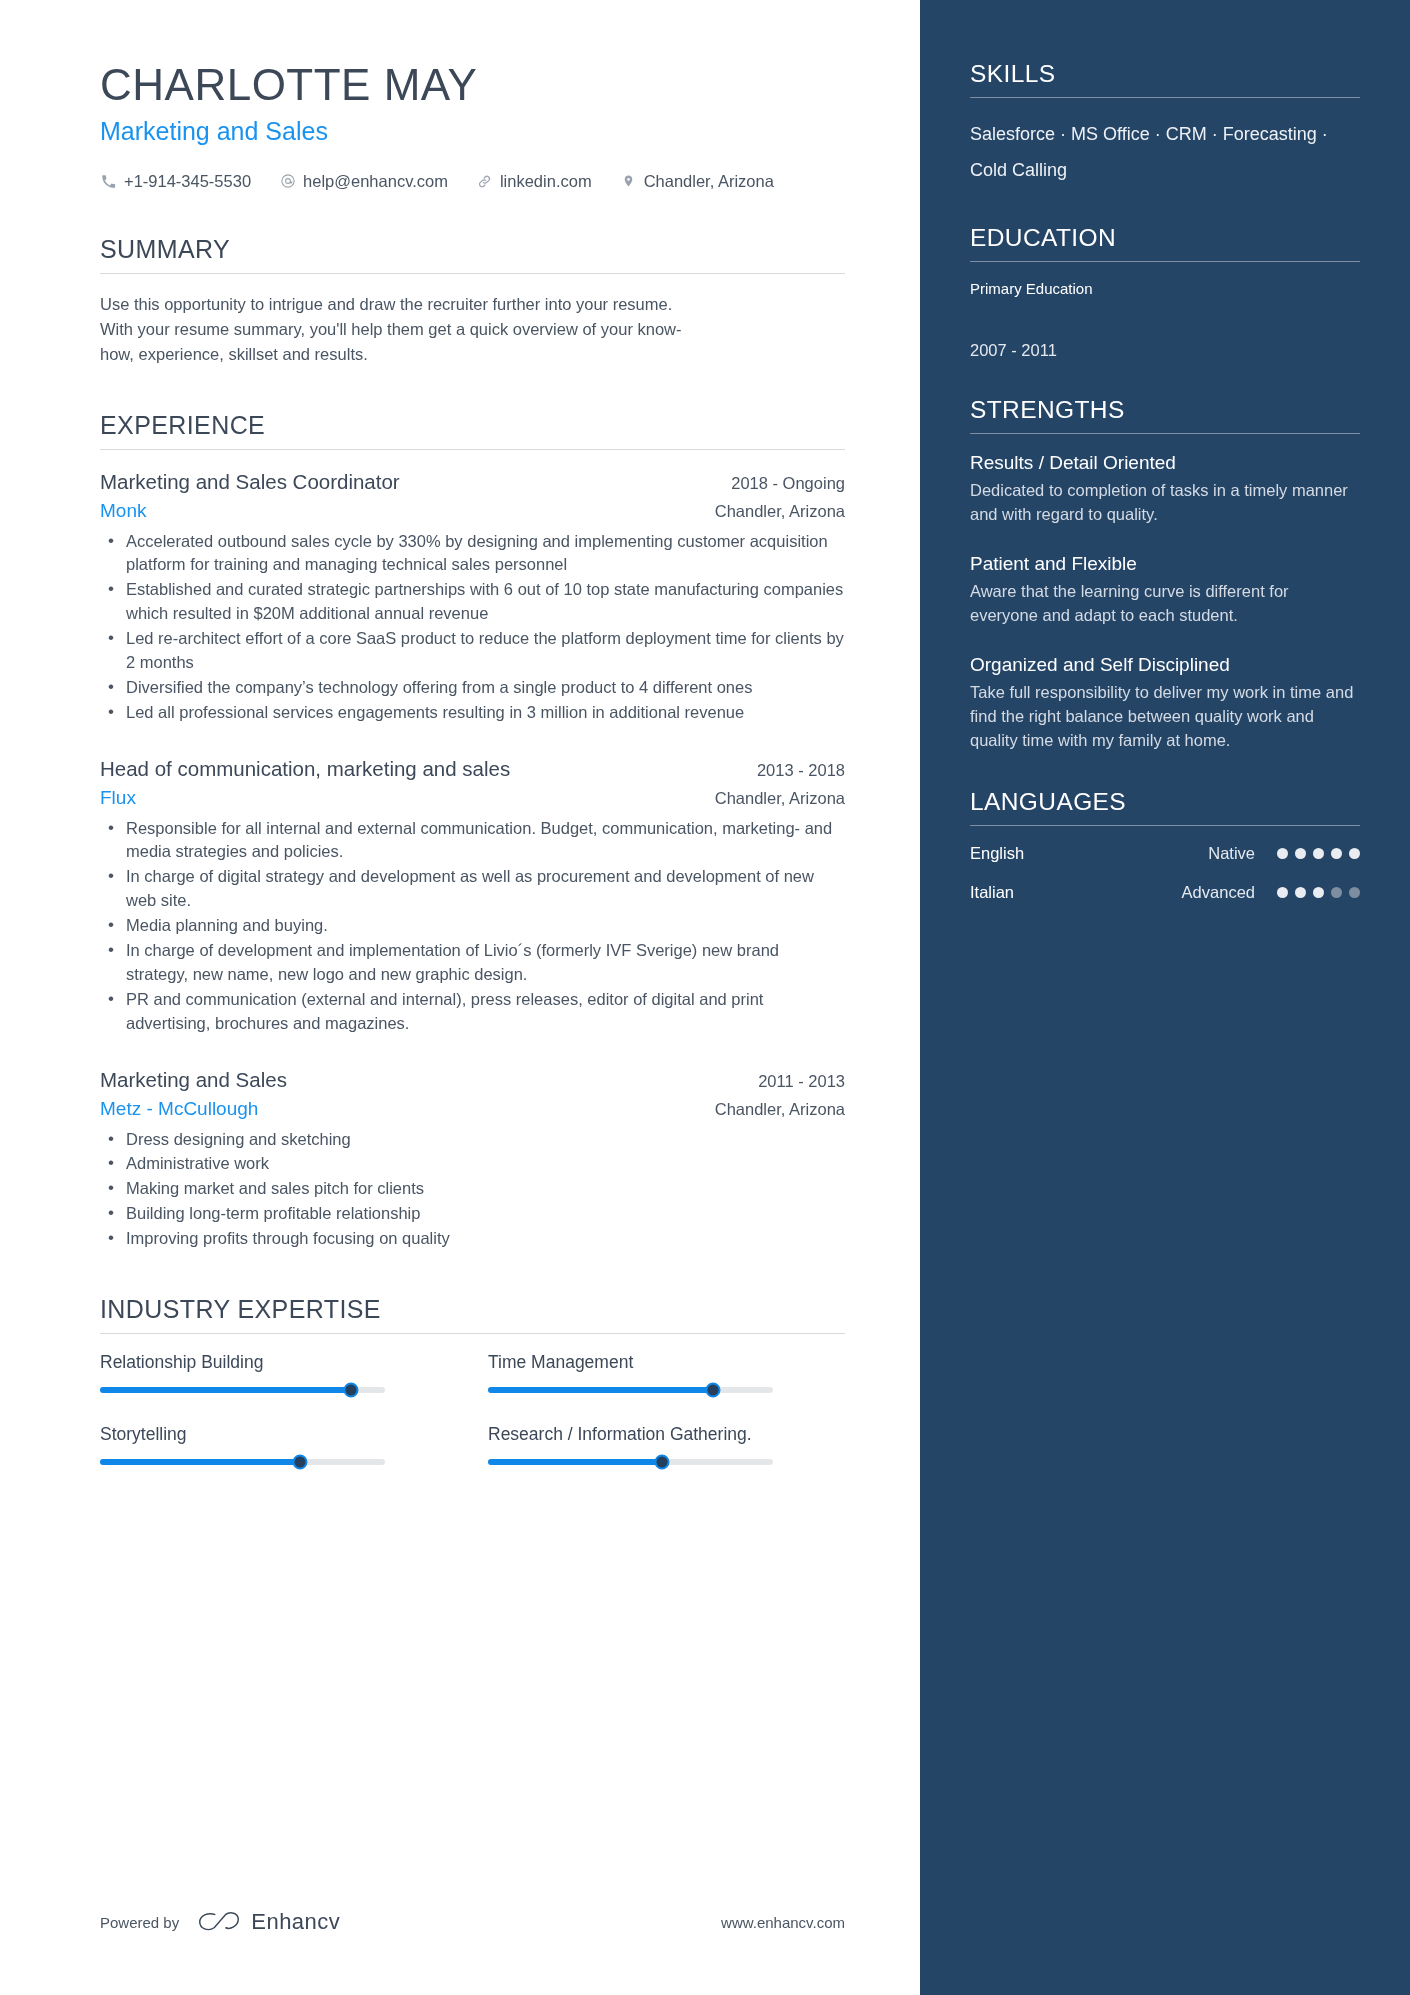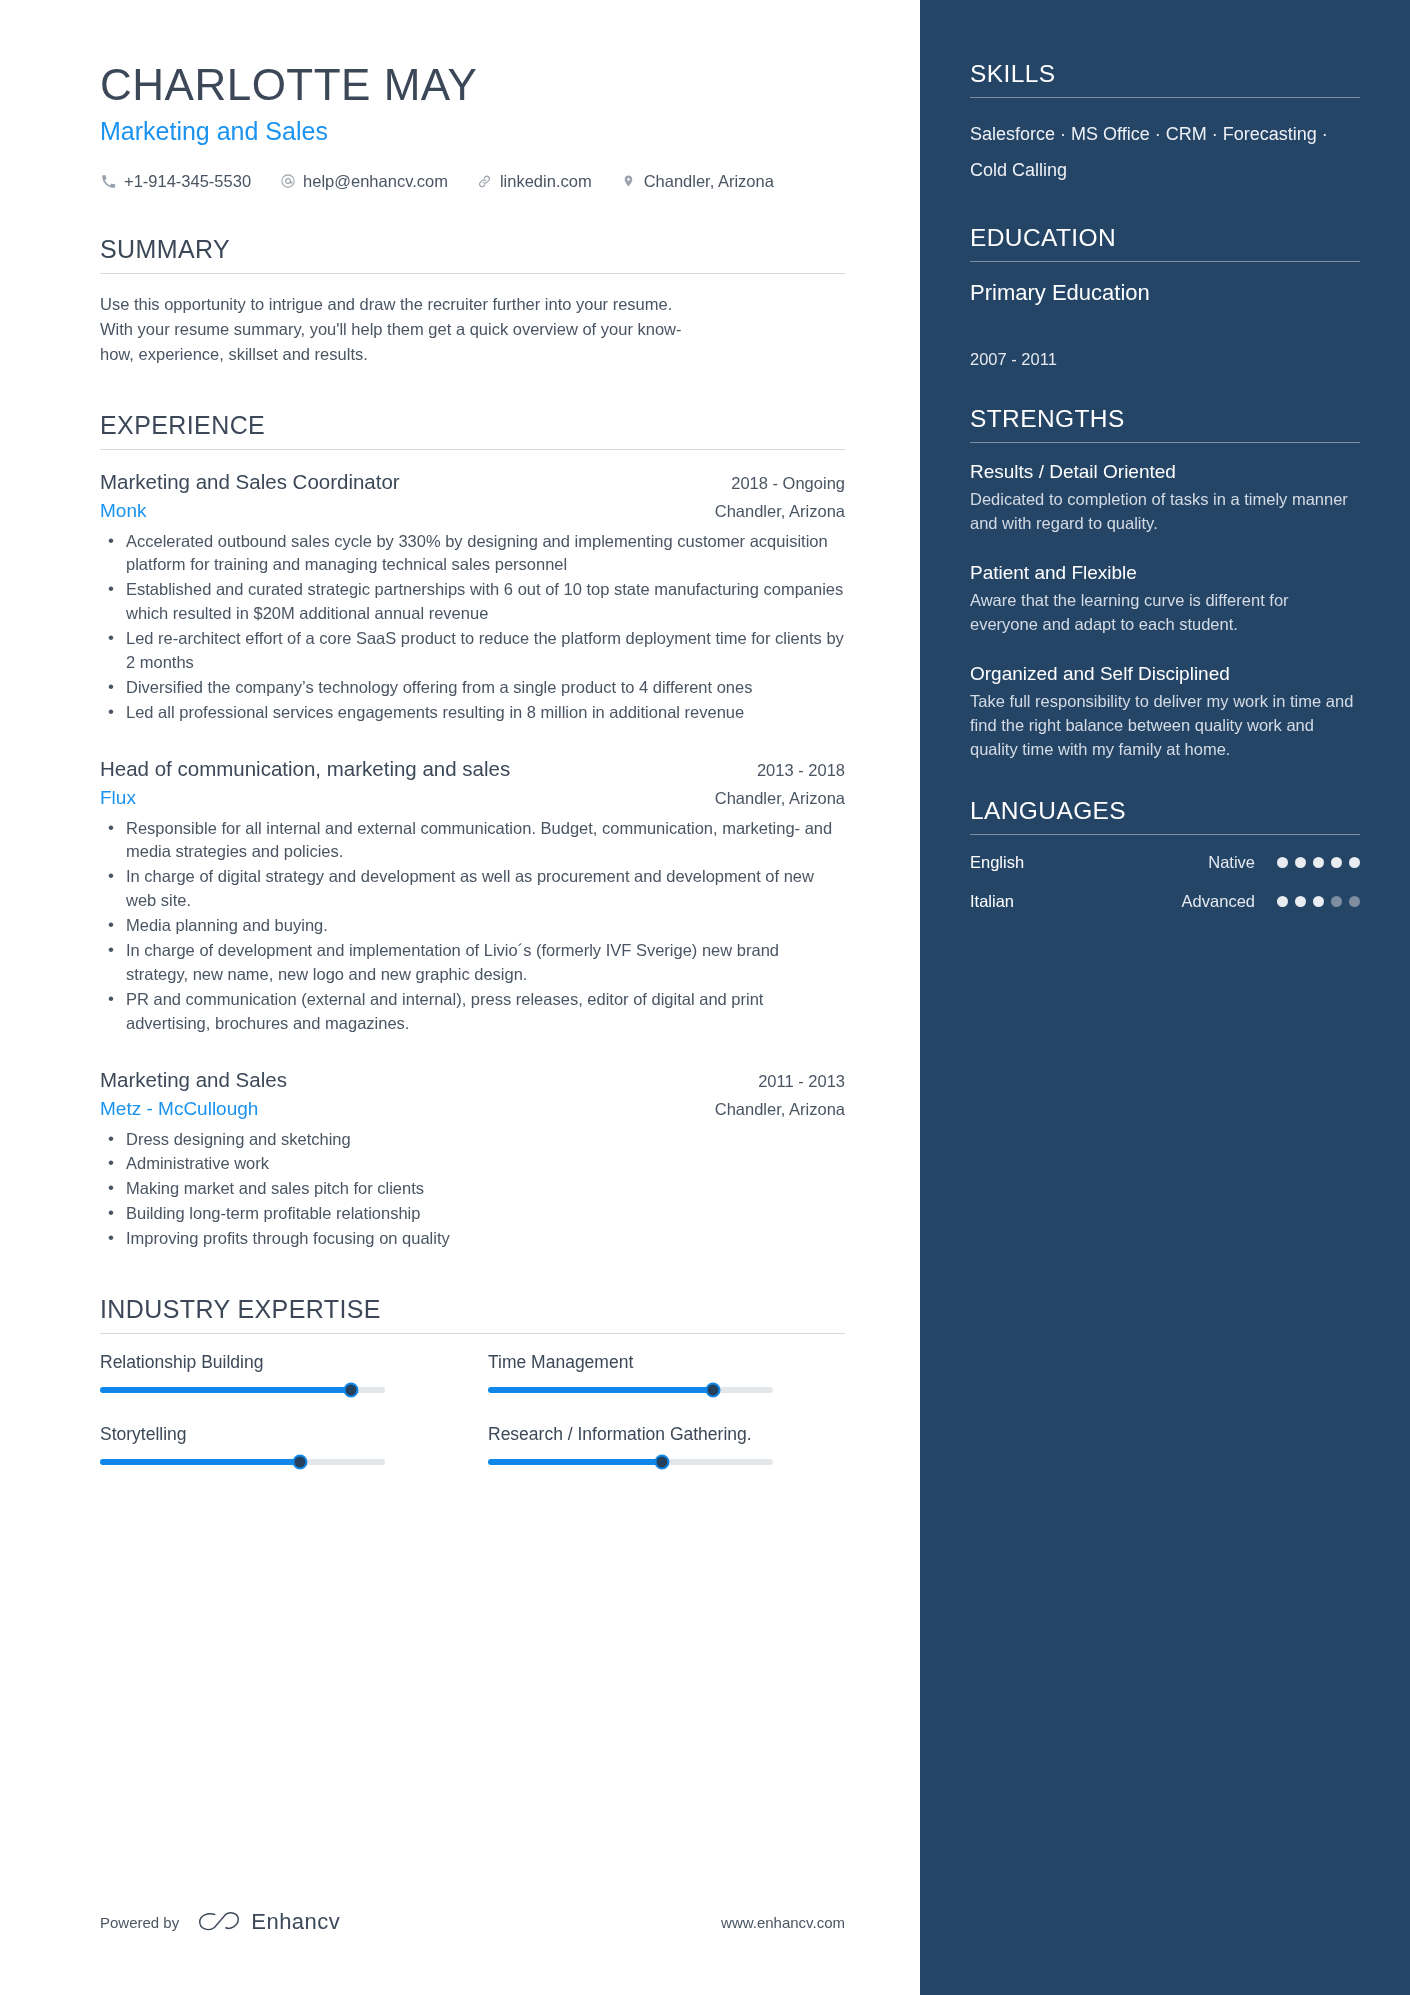--- a/index.html
+++ b/index.html
@@ -235,21 +235,21 @@
     background: #7e8ea2;
     width: 100%;
     margin-bottom: 18px;
   }
   .skills-text {
     font-size: 18px;
     line-height: 2.0;
     color: #eef1f5;
   }
   .edu-degree {
-    font-size: 22px;
+    font-size: 15px;
     color: #ffffff;
     margin-bottom: 44px;
   }
   .edu-dates {
     font-size: 16.5px;
     color: #e4e9ef;
   }
 
   .strength { margin-bottom: 26px; }
   .strength-title {
@@ -354,21 +354,21 @@
         </div>
         <div class="job-sub">
           <div class="job-company">Monk</div>
           <div class="job-location">Chandler, Arizona</div>
         </div>
         <ul class="bullets">
           <li>Accelerated outbound sales cycle by 330% by designing and implementing customer acquisition platform for training and managing technical sales personnel</li>
           <li>Established and curated strategic partnerships with 6 out of 10 top state manufacturing companies which resulted in $20M additional annual revenue</li>
           <li>Led re-architect effort of a core SaaS product to reduce the platform deployment time for clients by 2 months</li>
           <li>Diversified the company’s technology offering from a single product to 4 different ones</li>
-          <li>Led all professional services engagements resulting in 8 million in additional revenue</li>
+          <li>Led all professional services engagements resulting in 3 million in additional revenue</li>
         </ul>
       </div>
 
       <div class="job">
         <div class="job-head">
           <div class="job-title">Head of communication, marketing and sales</div>
           <div class="job-dates">2013 - 2018</div>
         </div>
         <div class="job-sub">
           <div class="job-company">Flux</div>

